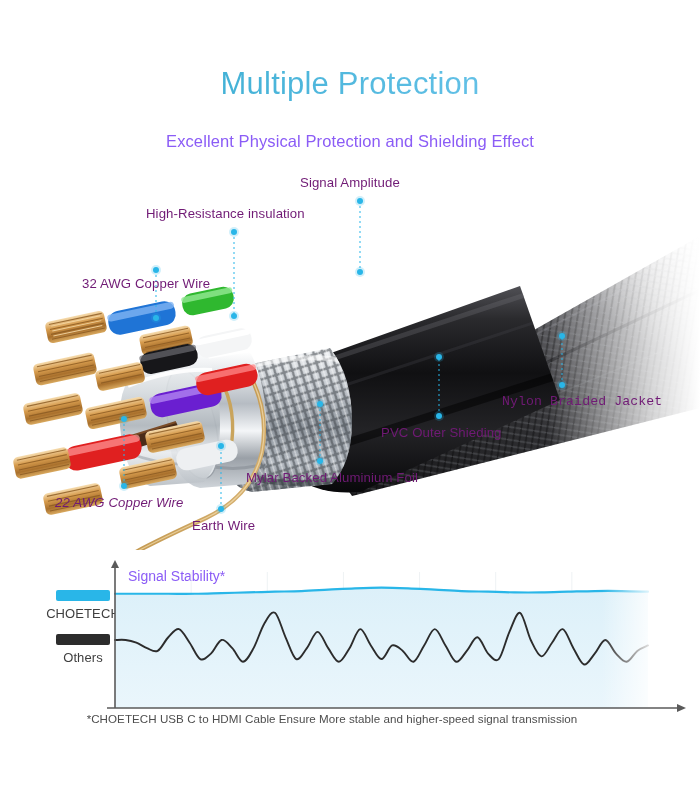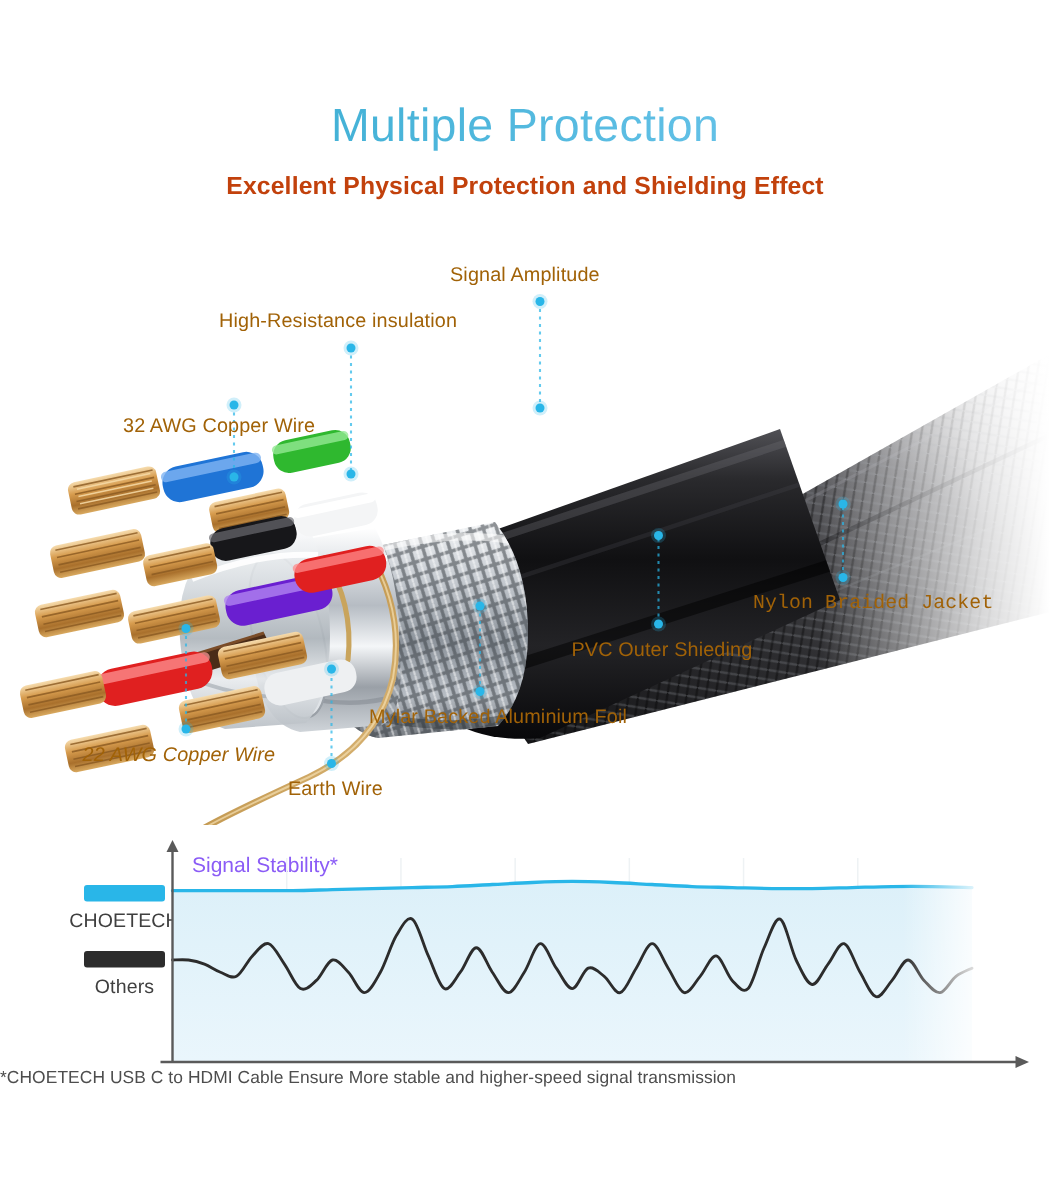--- a/index.html
+++ b/index.html
@@ -29,42 +29,42 @@
     font-size: 31px;
     font-weight: 400;
     letter-spacing: 0.2px;
     background: linear-gradient(90deg, #2aa5c9 0%, #3fb4e4 28%, #5cc3f0 62%, #7ccdf4 100%);
     -webkit-background-clip: text;
     background-clip: text;
     color: transparent;
     -webkit-text-fill-color: transparent;
   }
   .subtitle {
-    margin: 0;
+    margin: 17px;
     padding-top: 13px;
     font-size: 16.5px;
-    font-weight: 700;
-    color: #c2410c;
+    font-weight: 400;
+    color: #8b5cf6;
     letter-spacing: 0.1px;
   }
 
   
   .cable-stage {
     position: absolute;
     left: 0; top: 140px;
     width: 700px;
     height: 410px;
   }
   .cable-svg { display: block; }
 
   
   .callout {
     position: absolute;
     font-size: 13.2px;
-    color: #a16207;
+    color: #701a75;
     white-space: nowrap;
     letter-spacing: 0.1px;
   }
 
   
   .chart-block {
     position: absolute;
     left: 0; top: 560px;
     width: 700px;
     height: 175px;
@@ -90,20 +90,21 @@
   .axis-title {
     position: absolute;
     left: 128px; top: 568px;
     font-size: 14px;
     color: #8b5cf6;
   }
   .chart-caption {
     position: absolute;
     left: 0; top: 712px;
     width: 664px;
+    text-align: center;
     font-size: 11.6px;
     color: #4d4d4d;
     letter-spacing: .05px;
   }
 </style>
 </head>
 <body>
 
 <div class="header">
   <h1 class="title" style="background-image: linear-gradient(90deg, rgb(42, 165, 201) 0%, rgb(124, 205, 244) 100%);">Multiple Protection</h1>

